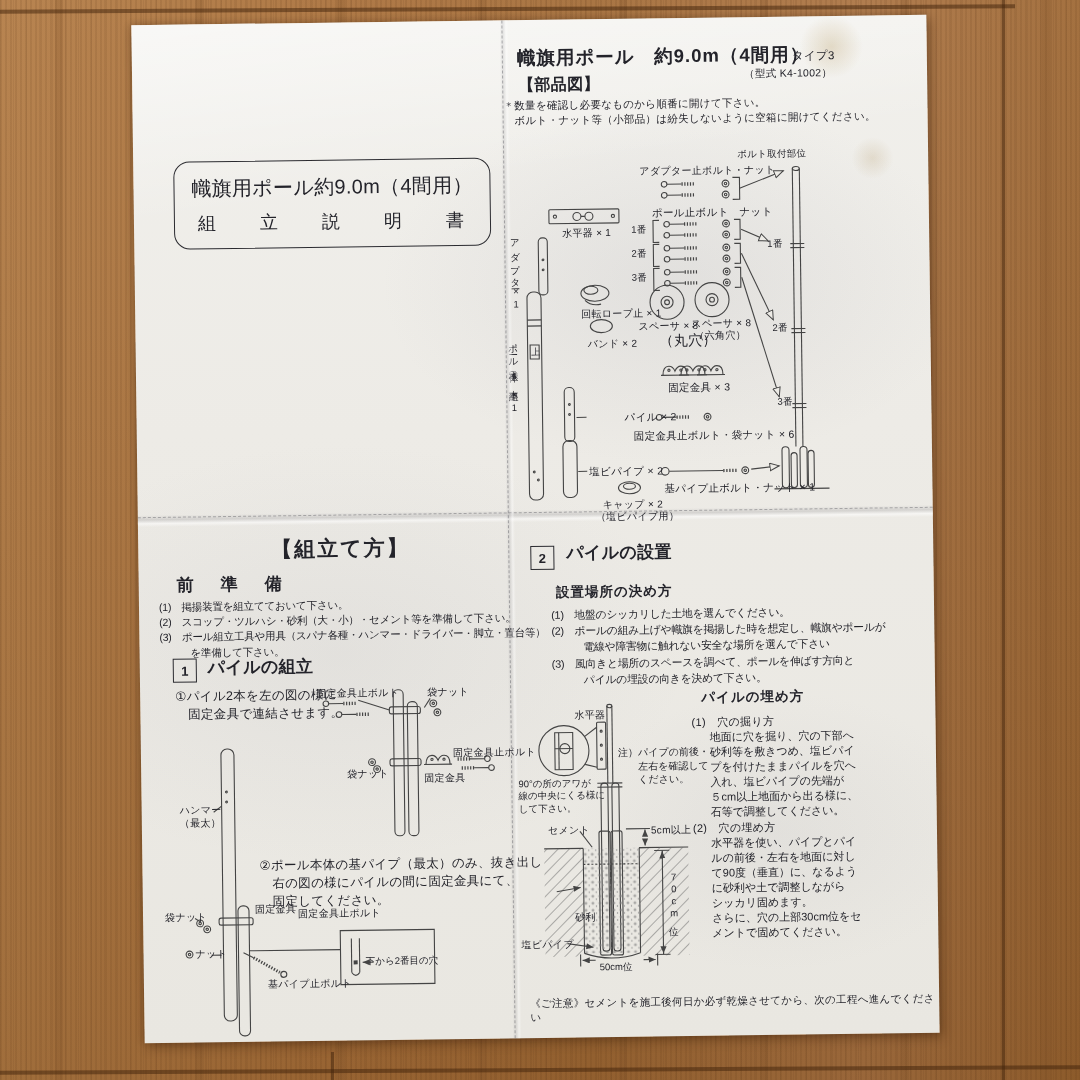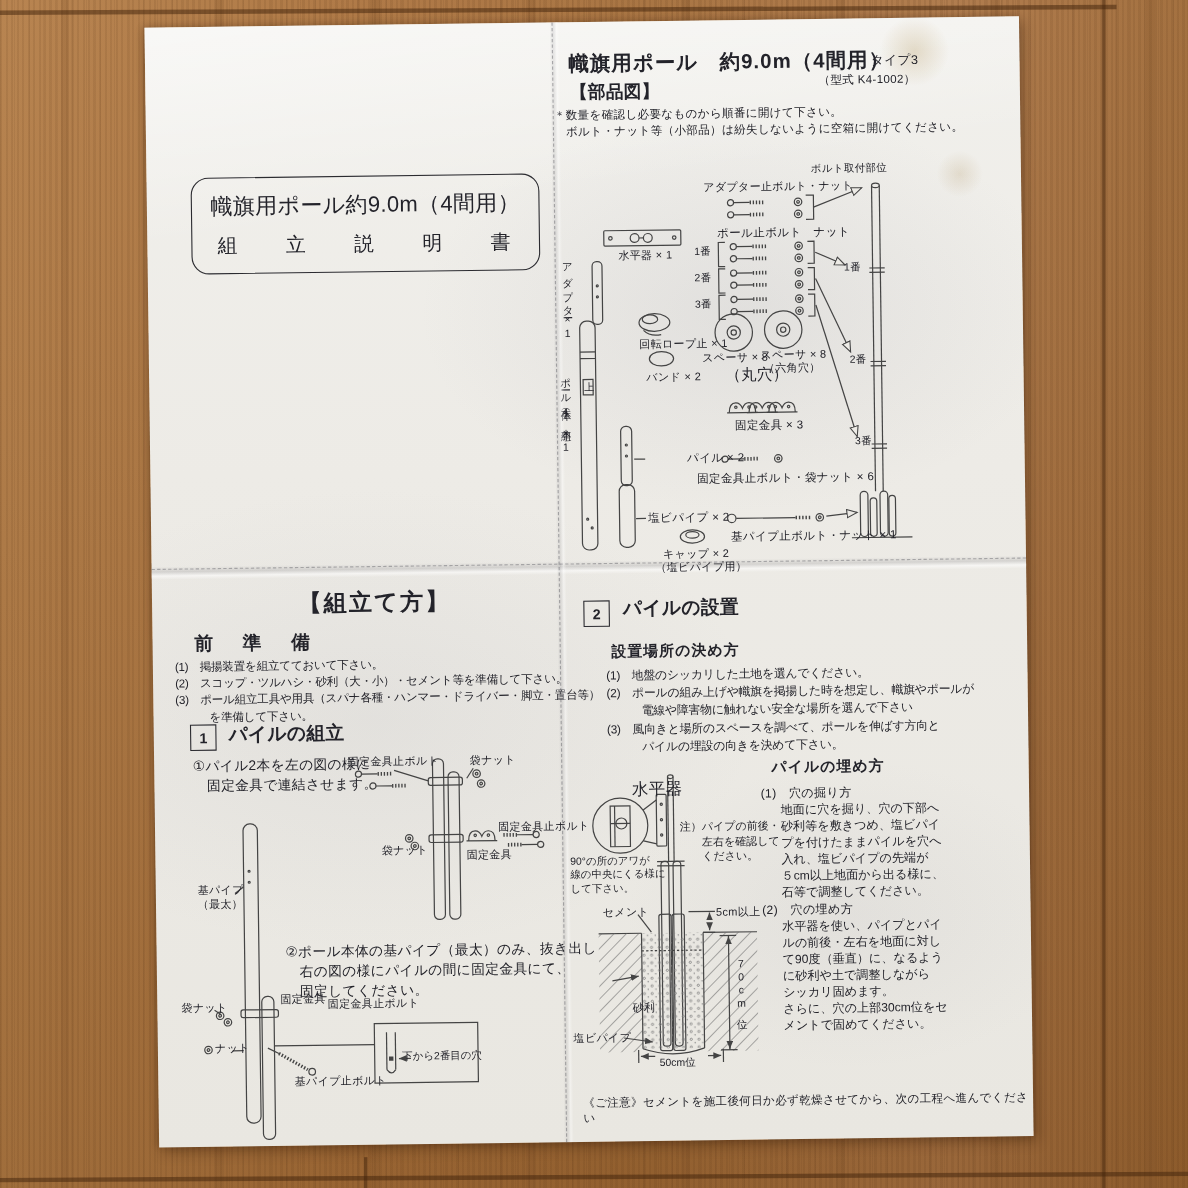--- a/index.html
+++ b/index.html
@@ -332,21 +332,21 @@
     <span class="t" style="left:35px;top:663px;font-size:12.5px;line-height:1.45;">①パイル2本を左の図の様に
 　固定金具で連結させます。</span>
     <span class="t" style="left:117px;top:833px;font-size:12.5px;line-height:1.45;">②ポール本体の基パイプ（最太）のみ、抜き出し
 　右の図の様にパイルの間に固定金具にて、
 　固定してください。</span>
     <span class="t" style="left:176px;top:664px;font-size:10px;">固定金具止ボルト</span>
     <span class="t" style="left:287px;top:664px;font-size:10px;">袋ナット</span>
     <span class="t" style="left:206px;top:745px;font-size:10px;">袋ナット</span>
     <span class="t" style="left:312px;top:725px;font-size:10px;">固定金具止ボルト</span>
     <span class="t" style="left:283px;top:750px;font-size:10px;">固定金具</span>
-    <span class="t" style="left:38px;top:779px;font-size:10px;line-height:1.3;">基パイプ
+    <span class="t" style="left:38px;top:779px;font-size:10px;line-height:1.3;">ハンマー
 （最太）</span>
     <span class="t" style="left:22px;top:886px;font-size:10px;">袋ナット</span>
     <span class="t" style="left:112px;top:879px;font-size:10px;">固定金具</span>
     <span class="t" style="left:155px;top:884px;font-size:10px;">固定金具止ボルト</span>
     <span class="t" style="left:52px;top:923px;font-size:10px;">ナット</span>
     <span class="t" style="left:124px;top:954px;font-size:10px;">基パイプ止ボルト</span>
     <span class="t" style="left:222px;top:933px;font-size:9.5px;letter-spacing:0;">下から2番目の穴</span>
 
     <div class="numbox" style="left:392px;top:526px;">
         <span>2</span>
@@ -368,21 +368,21 @@
 石等で調整してください。</span>
     <span class="t" style="left:551px;top:803px;font-size:11px;">(2)　穴の埋め方</span>
     <span class="t" style="left:569px;top:818px;font-size:11px;line-height:1.36;letter-spacing:0;">水平器を使い、パイプとパイ
 ルの前後・左右を地面に対し
 て90度（垂直）に、なるよう
 に砂利や土で調整しながら
 シッカリ固めます。
 さらに、穴の上部30cm位をセ
 メントで固めてください。</span>
     <span class="t" style="left:386px;top:977px;font-size:10.5px;">《ご注意》セメントを施工後何日か必ず乾燥させてから、次の工程へ進んでください</span>
-    <span class="t" style="left:434px;top:689px;font-size:15px;">水平器</span>
+    <span class="t" style="left:434px;top:689px;font-size:10px;">水平器</span>
     <span class="t" style="left:377px;top:758px;font-size:9.5px;line-height:1.3;letter-spacing:0;">90°の所のアワが
 線の中央にくる様に
 して下さい。</span>
     <span class="t" style="left:477px;top:727px;font-size:10px;line-height:1.35;letter-spacing:0;">注）パイプの前後・
 　　左右を確認して
 　　ください。</span>
     <span class="t" style="left:406px;top:804px;font-size:10px;">セメント</span>
     <span class="t" style="left:509px;top:805px;font-size:10px;">5cm以上</span>
     <span class="t" style="left:392px;top:891px;font-size:10px;margin-left:40px;">砂利</span>
     <span class="t tv" style="left:524px;top:853px;font-size:9.5px;height:60px;letter-spacing:1px;">70cm位</span>

